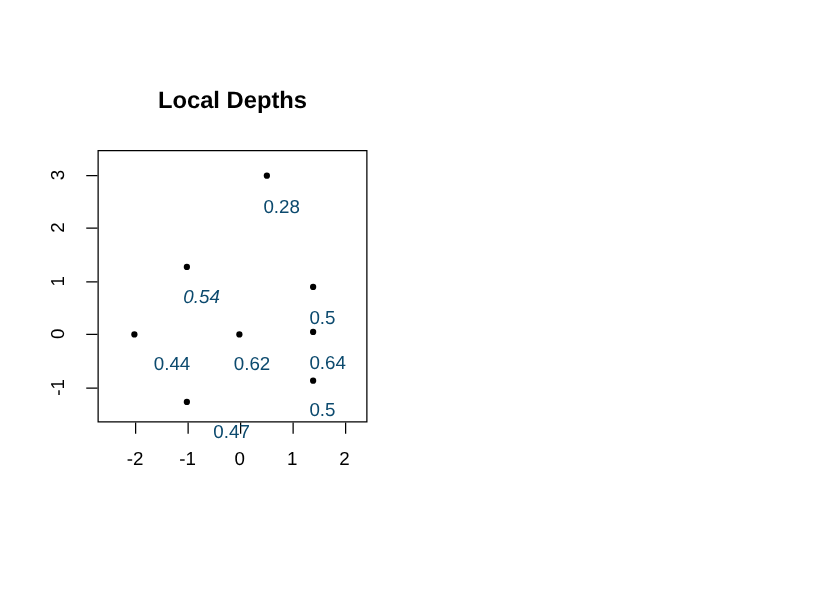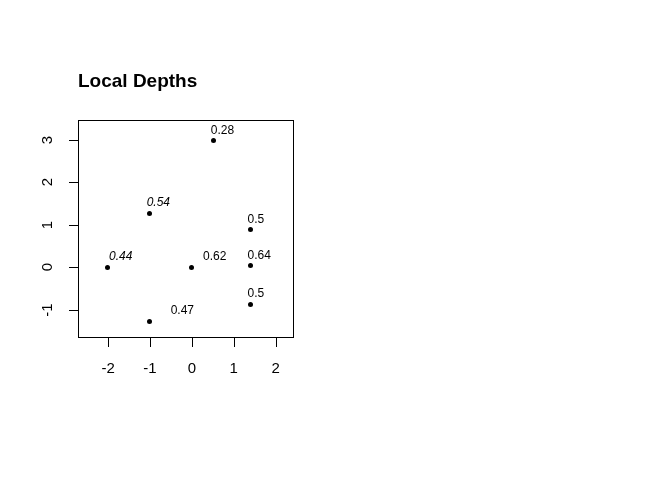--- a/index.html
+++ b/index.html
@@ -13,20 +13,21 @@
     width: 672px;
     height: 480px;
     background: #ffffff;
     overflow: hidden;
   }
   .chart-title {
     position: absolute;
     left: 78px;
     top: 70px;
     width: 216px;
+    text-align: center;
     font-size: 19px;
     font-weight: bold;
     color: #000000;
     line-height: 22px;
     white-space: nowrap;
   }
   .plot-box {
     position: absolute;
     left: 78px;
     top: 120px;
@@ -66,24 +67,25 @@
   }
   .data-point {
     position: absolute;
     width: 5px;
     height: 5px;
     border-radius: 50%;
     background: #000000;
   }
   .point-label {
     position: absolute;
-    font-size: 12px;
+    font-size: 15px;
     line-height: 12px;
-    color: #000000;
+    color: #0c4a6e;
     white-space: nowrap;
+    margin-top: 36px;
   }
 </style>
 </head>
 <body>
 
 <div class="screen">
   <div class="chart-title">Local Depths</div>
   <div class="plot-box"></div>
   <div id="axes-layer">
       <div class="tick-x" style="left: 108.14px; top: 338px;"></div>
@@ -108,23 +110,23 @@
       <div class="tick-y-label" style="left: 47px; top: 139.973px;">3</div>
     </div>
   <div id="points-layer">
       <div class="data-point" style="left: 210.709px; top: 138.323px; background: rgb(0, 0, 0);"></div>
       <div class="point-label" style="left: 210.709px; top: 123.823px;">0.28</div>
       <div class="data-point" style="left: 146.663px; top: 210.564px; background: rgb(0, 0, 0);"></div>
       <div class="point-label" style="left: 146.663px; top: 196.064px; font-style: italic;">0.54</div>
       <div class="data-point" style="left: 247.547px; top: 227.137px; background: rgb(0, 0, 0);"></div>
       <div class="point-label" style="left: 247.547px; top: 212.637px;">0.5</div>
       <div class="data-point" style="left: 105.221px; top: 264.958px; background: rgb(0, 0, 0);"></div>
-      <div class="point-label" style="left: 109px; top: 250.458px; font-style: italic;">0.44</div>
+      <div class="point-label" style="left: 123px; top: 250.458px;">0.44</div>
       <div class="data-point" style="left: 189.36px; top: 264.958px; background: rgb(0, 0, 0);"></div>
-      <div class="point-label" style="left: 203px; top: 250.458px;">0.62</div>
+      <div class="point-label" style="left: 187px; top: 250.458px;">0.62</div>
       <div class="data-point" style="left: 247.547px; top: 263.258px; background: rgb(0, 0, 0);"></div>
       <div class="point-label" style="left: 247.547px; top: 248.758px;">0.64</div>
       <div class="data-point" style="left: 247.547px; top: 301.504px; background: rgb(0, 0, 0);"></div>
       <div class="point-label" style="left: 247.547px; top: 287.004px;">0.5</div>
       <div class="data-point" style="left: 146.663px; top: 318.502px; background: rgb(0, 0, 0);"></div>
       <div class="point-label" style="left: 146.663px; top: 304.002px; padding-left: 24px;">0.47</div>
     </div>
 </div>
 
 </body></html>

